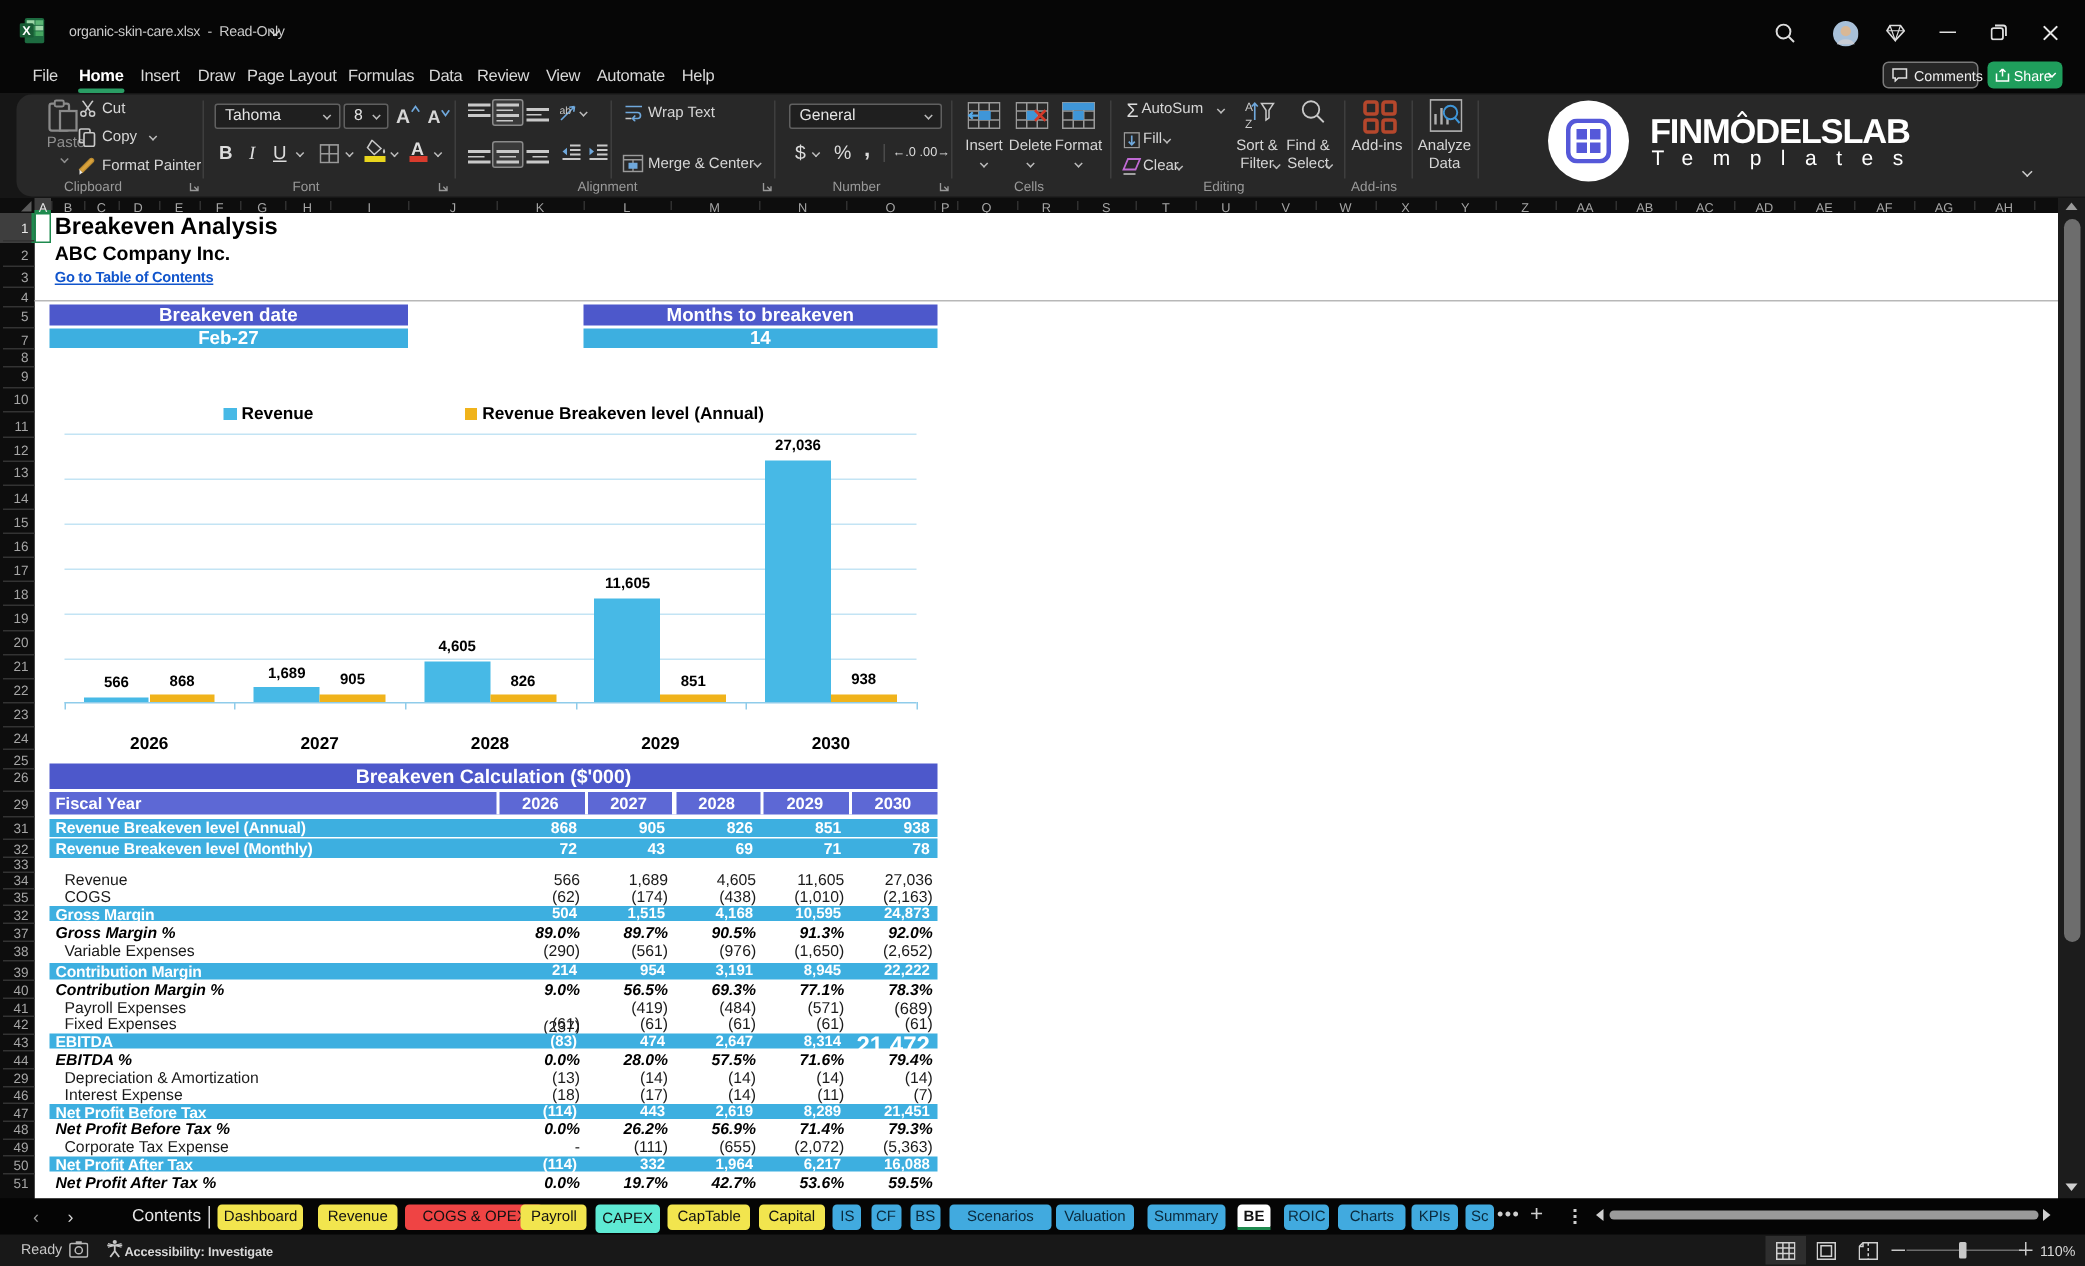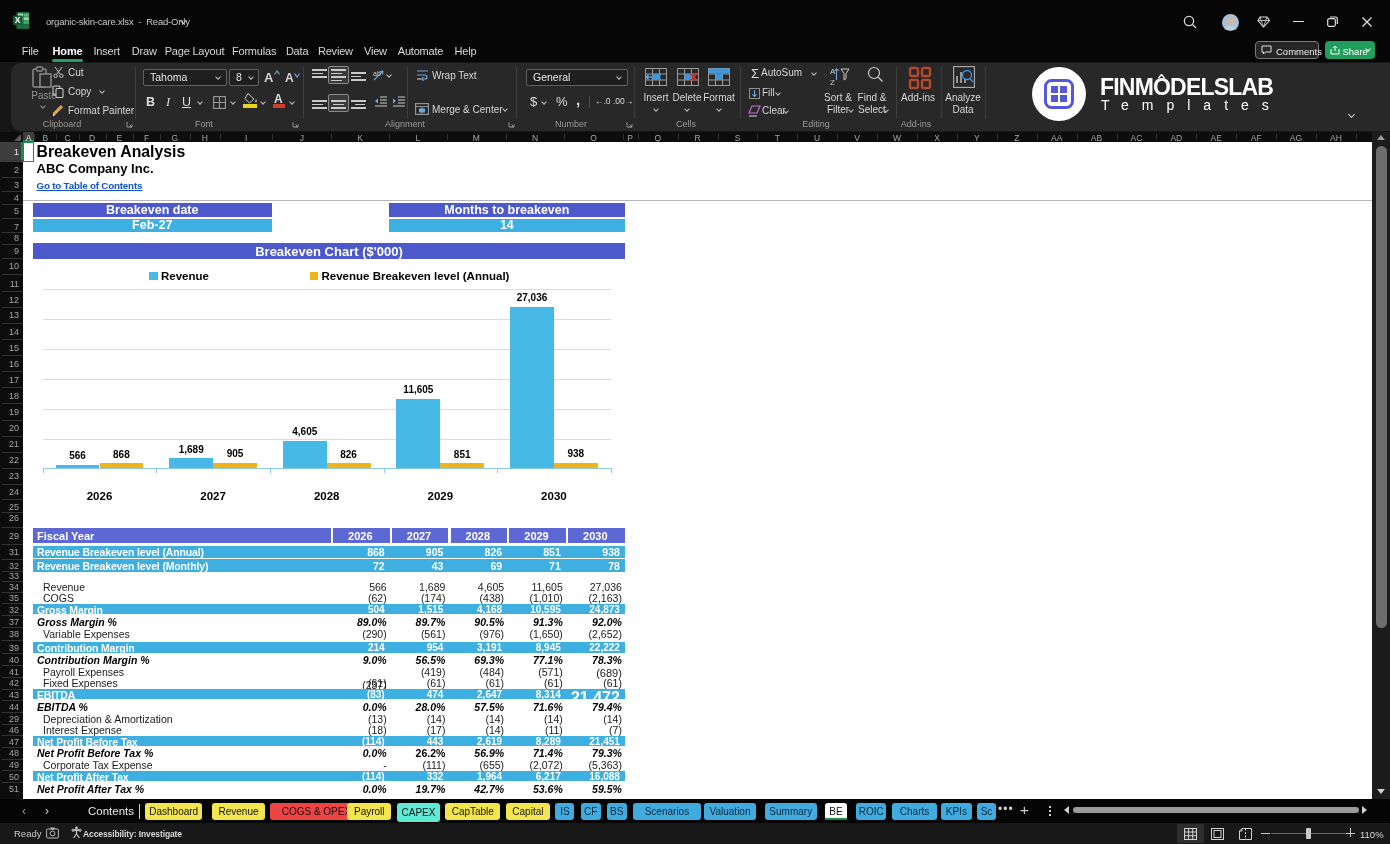--- a/index.html
+++ b/index.html
@@ -471,21 +471,20 @@
 <div class="tx" style="left:19px;top:784.0px;font-size:9px;color:#a6a6a6;transform:translateX(-100%)">51</div>
 <div class="a" style="left:23px;top:142px;width:11.2px;height:19.5px;border:1.5px solid #1e8a4e"></div>
 <div class="tx" style="left:36.5px;top:142.6px;font-size:15.8px;font-weight:bold;color:#000">Breakeven Analysis</div>
 <div class="tx" style="left:36.5px;top:161px;font-size:13px;font-weight:bold;color:#000">ABC Company Inc.</div>
 <div class="tx" style="left:36.5px;top:179.5px;font-size:9.8px;letter-spacing:-0.2px;font-weight:bold;color:#1155cc;text-decoration:underline">Go to Table of Contents</div>
 <div class="a" style="left:23px;top:200px;width:1349px;height:1px;background:#b8b8b8"></div>
 <div class="band c" style="left:33px;top:202.8px;width:238.5px;height:13.8px;font-size:12.5px;background:#4d58cb">Breakeven date</div>
 <div class="band c" style="left:389.2px;top:202.8px;width:235.4px;height:13.8px;font-size:12.5px;background:#4d58cb">Months to breakeven</div>
 <div class="band c" style="left:33px;top:218.6px;width:238.5px;height:13.4px;font-size:12.5px;background:#3dafe0">Feb-27</div>
 <div class="band c" style="left:389.2px;top:218.6px;width:235.4px;height:13.4px;font-size:12.5px;background:#3dafe0">14</div>
-<div class="band c" style="left:33px;top:242.8px;width:592px;height:16.5px;font-size:13px;background:#4d58cb">Breakeven Chart ($'000)</div>
 <div class="a" style="left:149.2px;top:271.8px;width:8.6px;height:8.6px;background:#47b9e6"></div>
 <div class="tx" style="left:161px;top:270px;font-size:11.5px;font-weight:bold;color:#000">Revenue</div>
 <div class="a" style="left:309.7px;top:271.8px;width:8.6px;height:8.6px;background:#f0b31b"></div>
 <div class="tx" style="left:321.5px;top:270px;font-size:11.5px;font-weight:bold;color:#000">Revenue Breakeven level (Annual)</div>
 <div class="a" style="left:42.7px;top:289px;width:568px;height:1px;background:#c3e4f4"></div>
 <div class="a" style="left:42.7px;top:318.9px;width:568px;height:1px;background:#c3e4f4"></div>
 <div class="a" style="left:42.7px;top:348.8px;width:568px;height:1px;background:#c3e4f4"></div>
 <div class="a" style="left:42.7px;top:378.7px;width:568px;height:1px;background:#c3e4f4"></div>
 <div class="a" style="left:42.7px;top:408.6px;width:568px;height:1px;background:#c3e4f4"></div>
 <div class="a" style="left:42.7px;top:438.5px;width:568px;height:1px;background:#c3e4f4"></div>
@@ -514,20 +513,21 @@
 <div class="a" style="left:396.4px;top:398.9px;width:43.85px;height:69.4px;background:#47b9e6"></div>
 <div class="a" style="left:440.3px;top:463.2px;width:43.85px;height:5.1px;background:#f0b31b"></div>
 <div class="tx" style="left:418.4px;top:384.4px;font-size:10px;font-weight:bold;color:#000;transform:translateX(-50%)">11,605</div>
 <div class="tx" style="left:462.2px;top:448.7px;font-size:10px;font-weight:bold;color:#000;transform:translateX(-50%)">851</div>
 <div class="tx" style="left:440.3px;top:489.7px;font-size:11.5px;font-weight:bold;color:#000;transform:translateX(-50%)">2029</div>
 <div class="a" style="left:510.0px;top:306.7px;width:43.85px;height:161.6px;background:#47b9e6"></div>
 <div class="a" style="left:553.9px;top:462.7px;width:43.85px;height:5.6px;background:#f0b31b"></div>
 <div class="tx" style="left:532.0px;top:292.2px;font-size:10px;font-weight:bold;color:#000;transform:translateX(-50%)">27,036</div>
 <div class="tx" style="left:575.8px;top:448.2px;font-size:10px;font-weight:bold;color:#000;transform:translateX(-50%)">938</div>
 <div class="tx" style="left:553.9px;top:489.7px;font-size:11.5px;font-weight:bold;color:#000;transform:translateX(-50%)">2030</div>
+<div class="band c" style="left:33px;top:509px;width:592px;height:16.5px;font-size:13px;background:#4d58cb">Breakeven Calculation ($'000)</div>
 <div class="a" style="left:33px;top:527.5px;width:591.9px;height:15px;background:#5d68d5"></div>
 <div class="a" style="left:330.9px;top:527.5px;width:2.3px;height:15px;background:#fff"></div>
 <div class="a" style="left:389.7px;top:527.5px;width:2.3px;height:15px;background:#fff"></div>
 <div class="a" style="left:448.4px;top:527.5px;width:2.3px;height:15px;background:#fff"></div>
 <div class="a" style="left:507.1px;top:527.5px;width:2.3px;height:15px;background:#fff"></div>
 <div class="a" style="left:565.8px;top:527.5px;width:2.3px;height:15px;background:#fff"></div>
 <div class="tx" style="left:37px;top:530px;font-size:11px;font-weight:bold;color:#fff">Fiscal Year</div>
 <div class="tx" style="left:360.3px;top:530px;font-size:11px;font-weight:bold;color:#fff;transform:translateX(-50%)">2026</div>
 <div class="tx" style="left:419.0px;top:530px;font-size:11px;font-weight:bold;color:#fff;transform:translateX(-50%)">2027</div>
 <div class="tx" style="left:477.8px;top:530px;font-size:11px;font-weight:bold;color:#fff;transform:translateX(-50%)">2028</div>
@@ -630,21 +630,21 @@
 <div class="num" style="left:568.9px;top:723.8px;width:53px;font-size:10.5px;color:#1a1a1a">(7)</div>
 <div class="a" style="left:33px;top:735.8px;width:591.9px;height:10.5px;background:#3dafe0"></div>
 <div class="tx" style="left:37px;top:735.6px;font-size:10.5px;letter-spacing:-0.15px;font-weight:bold;color:#fff">Net Profit Before Tax</div>
 <div class="num" style="left:331.7px;top:735.8px;width:53px;font-size:10px;font-weight:bold;color:#fff">(114)</div>
 <div class="num" style="left:390.4px;top:735.8px;width:53px;font-size:10px;font-weight:bold;color:#fff">443</div>
 <div class="num" style="left:449.1px;top:735.8px;width:53px;font-size:10px;font-weight:bold;color:#fff">2,619</div>
 <div class="num" style="left:507.8px;top:735.8px;width:53px;font-size:10px;font-weight:bold;color:#fff">8,289</div>
 <div class="num" style="left:566.9px;top:735.8px;width:53px;font-size:10px;font-weight:bold;color:#fff">21,451</div>
 <div class="tx" style="left:37px;top:747.2px;font-size:10.5px;font-weight:bold;font-style:italic;color:#000">Net Profit Before Tax %</div>
 <div class="num" style="left:333.7px;top:747.2px;width:53px;font-size:10.5px;font-weight:bold;font-style:italic;color:#000">0.0%</div>
-<div class="num" style="left:392.4px;top:747.2px;width:53px;font-size:10.5px;font-weight:bold;color:#000">26.2%</div>
+<div class="num" style="left:392.4px;top:747.2px;width:53px;font-size:10.5px;font-weight:bold;font-style:italic;color:#000">26.2%</div>
 <div class="num" style="left:451.1px;top:747.2px;width:53px;font-size:10.5px;font-weight:bold;font-style:italic;color:#000">56.9%</div>
 <div class="num" style="left:509.8px;top:747.2px;width:53px;font-size:10.5px;font-weight:bold;font-style:italic;color:#000">71.4%</div>
 <div class="num" style="left:568.9px;top:747.2px;width:53px;font-size:10.5px;font-weight:bold;font-style:italic;color:#000">79.3%</div>
 <div class="tx" style="left:43px;top:759.0px;font-size:10.5px;color:#1a1a1a">Corporate Tax Expense</div>
 <div class="num" style="left:333.7px;top:759.0px;width:53px;font-size:10.5px;color:#1a1a1a">-</div>
 <div class="num" style="left:392.4px;top:759.0px;width:53px;font-size:10.5px;color:#1a1a1a">(111)</div>
 <div class="num" style="left:451.1px;top:759.0px;width:53px;font-size:10.5px;color:#1a1a1a">(655)</div>
 <div class="num" style="left:509.8px;top:759.0px;width:53px;font-size:10.5px;color:#1a1a1a">(2,072)</div>
 <div class="num" style="left:568.9px;top:759.0px;width:53px;font-size:10.5px;color:#1a1a1a">(5,363)</div>
 <div class="a" style="left:33px;top:770.7px;width:591.9px;height:10.5px;background:#3dafe0"></div>
@@ -675,21 +675,21 @@
 <div class="a c" style="left:347.4px;top:802.8px;width:43.8px;height:17.6px;background:#f2e54e;border-radius:3px;font-size:10px;color:#111;font-weight:normal;overflow:hidden;white-space:nowrap">Payroll</div>
 <div class="a c" style="left:397.3px;top:802.8px;width:42.3px;height:19px;background:#5eead4;border-radius:3px;font-size:10px;color:#111;font-weight:normal;overflow:hidden;white-space:nowrap">CAPEX</div>
 <div class="a c" style="left:445.1px;top:802.8px;width:55.4px;height:17.6px;background:#f2e54e;border-radius:3px;font-size:10px;color:#111;font-weight:normal;overflow:hidden;white-space:nowrap">CapTable</div>
 <div class="a c" style="left:506px;top:802.8px;width:43.8px;height:17.6px;background:#f2e54e;border-radius:3px;font-size:10px;color:#111;font-weight:normal;overflow:hidden;white-space:nowrap">Capital</div>
 <div class="a c" style="left:555.4px;top:802.8px;width:19.0px;height:17.6px;background:#41aadf;border-radius:3px;font-size:10px;color:#0a2a3d;font-weight:normal;overflow:hidden;white-space:nowrap">IS</div>
 <div class="a c" style="left:580.6px;top:802.8px;width:20.1px;height:17.6px;background:#41aadf;border-radius:3px;font-size:10px;color:#0a2a3d;font-weight:normal;overflow:hidden;white-space:nowrap">CF</div>
 <div class="a c" style="left:606.7px;top:802.8px;width:20.2px;height:17.6px;background:#41aadf;border-radius:3px;font-size:10px;color:#0a2a3d;font-weight:normal;overflow:hidden;white-space:nowrap">BS</div>
 <div class="a c" style="left:632.9px;top:802.8px;width:68.1px;height:17.6px;background:#41aadf;border-radius:3px;font-size:10px;color:#0a2a3d;font-weight:normal;overflow:hidden;white-space:nowrap">Scenarios</div>
 <div class="a c" style="left:704px;top:802.8px;width:52.0px;height:17.6px;background:#41aadf;border-radius:3px;font-size:10px;color:#0a2a3d;font-weight:normal;overflow:hidden;white-space:nowrap">Valuation</div>
 <div class="a c" style="left:764.5px;top:802.8px;width:52.5px;height:17.6px;background:#41aadf;border-radius:3px;font-size:10px;color:#0a2a3d;font-weight:normal;overflow:hidden;white-space:nowrap">Summary</div>
-<div class="a c" style="left:824.9px;top:802.8px;width:22.2px;height:17.6px;background:#ffffff;border-radius:3px;font-size:10px;color:#111;font-weight:normal;overflow:hidden;white-space:nowrap">BE</div>
+<div class="a c" style="left:824.9px;top:802.8px;width:22.2px;height:17.6px;background:#ffffff;border-radius:3px;font-size:10px;color:#111;font-weight:bold;overflow:hidden;white-space:nowrap">BE</div>
 <div class="a c" style="left:856px;top:802.8px;width:30.4px;height:17.6px;background:#41aadf;border-radius:3px;font-size:10px;color:#0a2a3d;font-weight:normal;overflow:hidden;white-space:nowrap">ROIC</div>
 <div class="a c" style="left:892.4px;top:802.8px;width:44.3px;height:17.6px;background:#41aadf;border-radius:3px;font-size:10px;color:#0a2a3d;font-weight:normal;overflow:hidden;white-space:nowrap">Charts</div>
 <div class="a c" style="left:940.7px;top:802.8px;width:31.3px;height:17.6px;background:#41aadf;border-radius:3px;font-size:10px;color:#0a2a3d;font-weight:normal;overflow:hidden;white-space:nowrap">KPIs</div>
 <div class="a c" style="left:977px;top:802.8px;width:19.0px;height:17.6px;background:#41aadf;border-radius:3px;font-size:10px;color:#0a2a3d;font-weight:normal;overflow:hidden;white-space:nowrap">Sc</div>
 <div class="a" style="left:825px;top:818.2px;width:22px;height:2.2px;background:#1e8a4e"></div>
 <div class="tx" style="left:998px;top:802px;font-size:12px;color:#cfcfcf;letter-spacing:1px">•••</div>
 <div class="tx" style="left:1020px;top:801px;font-size:15px;color:#cfcfcf;font-weight:300">+</div>
 <div class="a" style="left:1048.5px;top:805.5px;width:2px;height:2px;background:#cfcfcf"></div>
 <div class="a" style="left:1048.5px;top:809.5px;width:2px;height:2px;background:#cfcfcf"></div>
 <div class="a" style="left:1048.5px;top:813.5px;width:2px;height:2px;background:#cfcfcf"></div>

